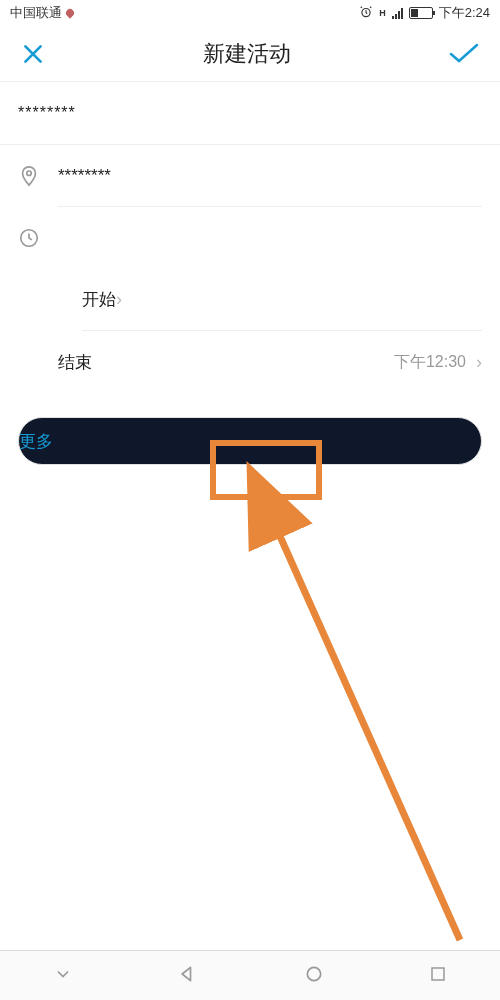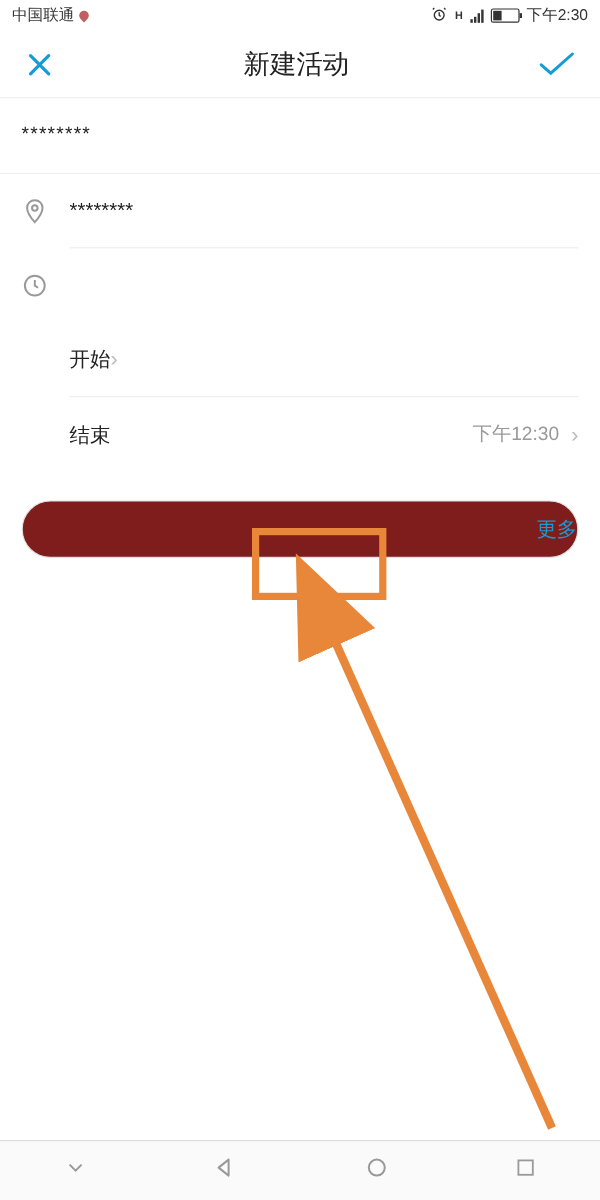--- a/index.html
+++ b/index.html
@@ -93,39 +93,39 @@
       position: absolute;
       width: 22px;
       height: 22px;
       background: #fff;
       border-radius: 50%;
       top: 2px;
       left: 2px;
       box-shadow: 0 1px 2px rgba(0,0,0,0.2);
     }
     .indented .row-content {
-      margin-left: 40px;
+      margin-left: 64px;
       border-bottom: 1px solid #eee;
     }
     .indented-last .row-content {
       margin-left: 40px;
     }
     .location-row .row-content { border-bottom: 1px solid #eee; }
     .allday-row .row-content { border-bottom: 1px solid #eee; }
     .more-button {
       margin: 24px 18px 0 18px;
       height: 48px;
       border: 1px solid #e0e0e0;
       border-radius: 24px;
       display: flex;
       align-items: center;
-      justify-content: flex-end;
+      justify-content: flex-start;
       font-size: 17px;
       color: #169bd5;
-      background: #7f1d1d;
+      background: #0f172a;
       position: relative;
     }
     .highlight-box {
       position: absolute;
       border: 6px solid #e8873a;
       pointer-events: none;
     }
     .arrow-annotation {
       position: absolute;
       pointer-events: none;
@@ -205,21 +205,21 @@
     <span style="font-size:9px;font-weight:bold">H</span>
     <span class="signal-bars">
       <span style="height:3px"></span>
         <span style="height:5px"></span>
         <span style="height:8px"></span>
         <span style="height:11px"></span>
     </span>
     <span class="battery">
         <span class="battery-fill"></span>
       </span>
-    <span>下午2:30</span>
+    <span>下午2:24</span>
   </div>
 </div>
 
 <div class="header">
   <span class="x-icon">
     <svg width="26" height="26" viewBox="0 0 24 24" fill="none" stroke="#169bd5" stroke-width="2.5" stroke-linecap="round">
         <path d="M5 5l14 14M19 5L5 19"></path>
       </svg>
   </span>
   <span class="header-title">新建活动</span>

